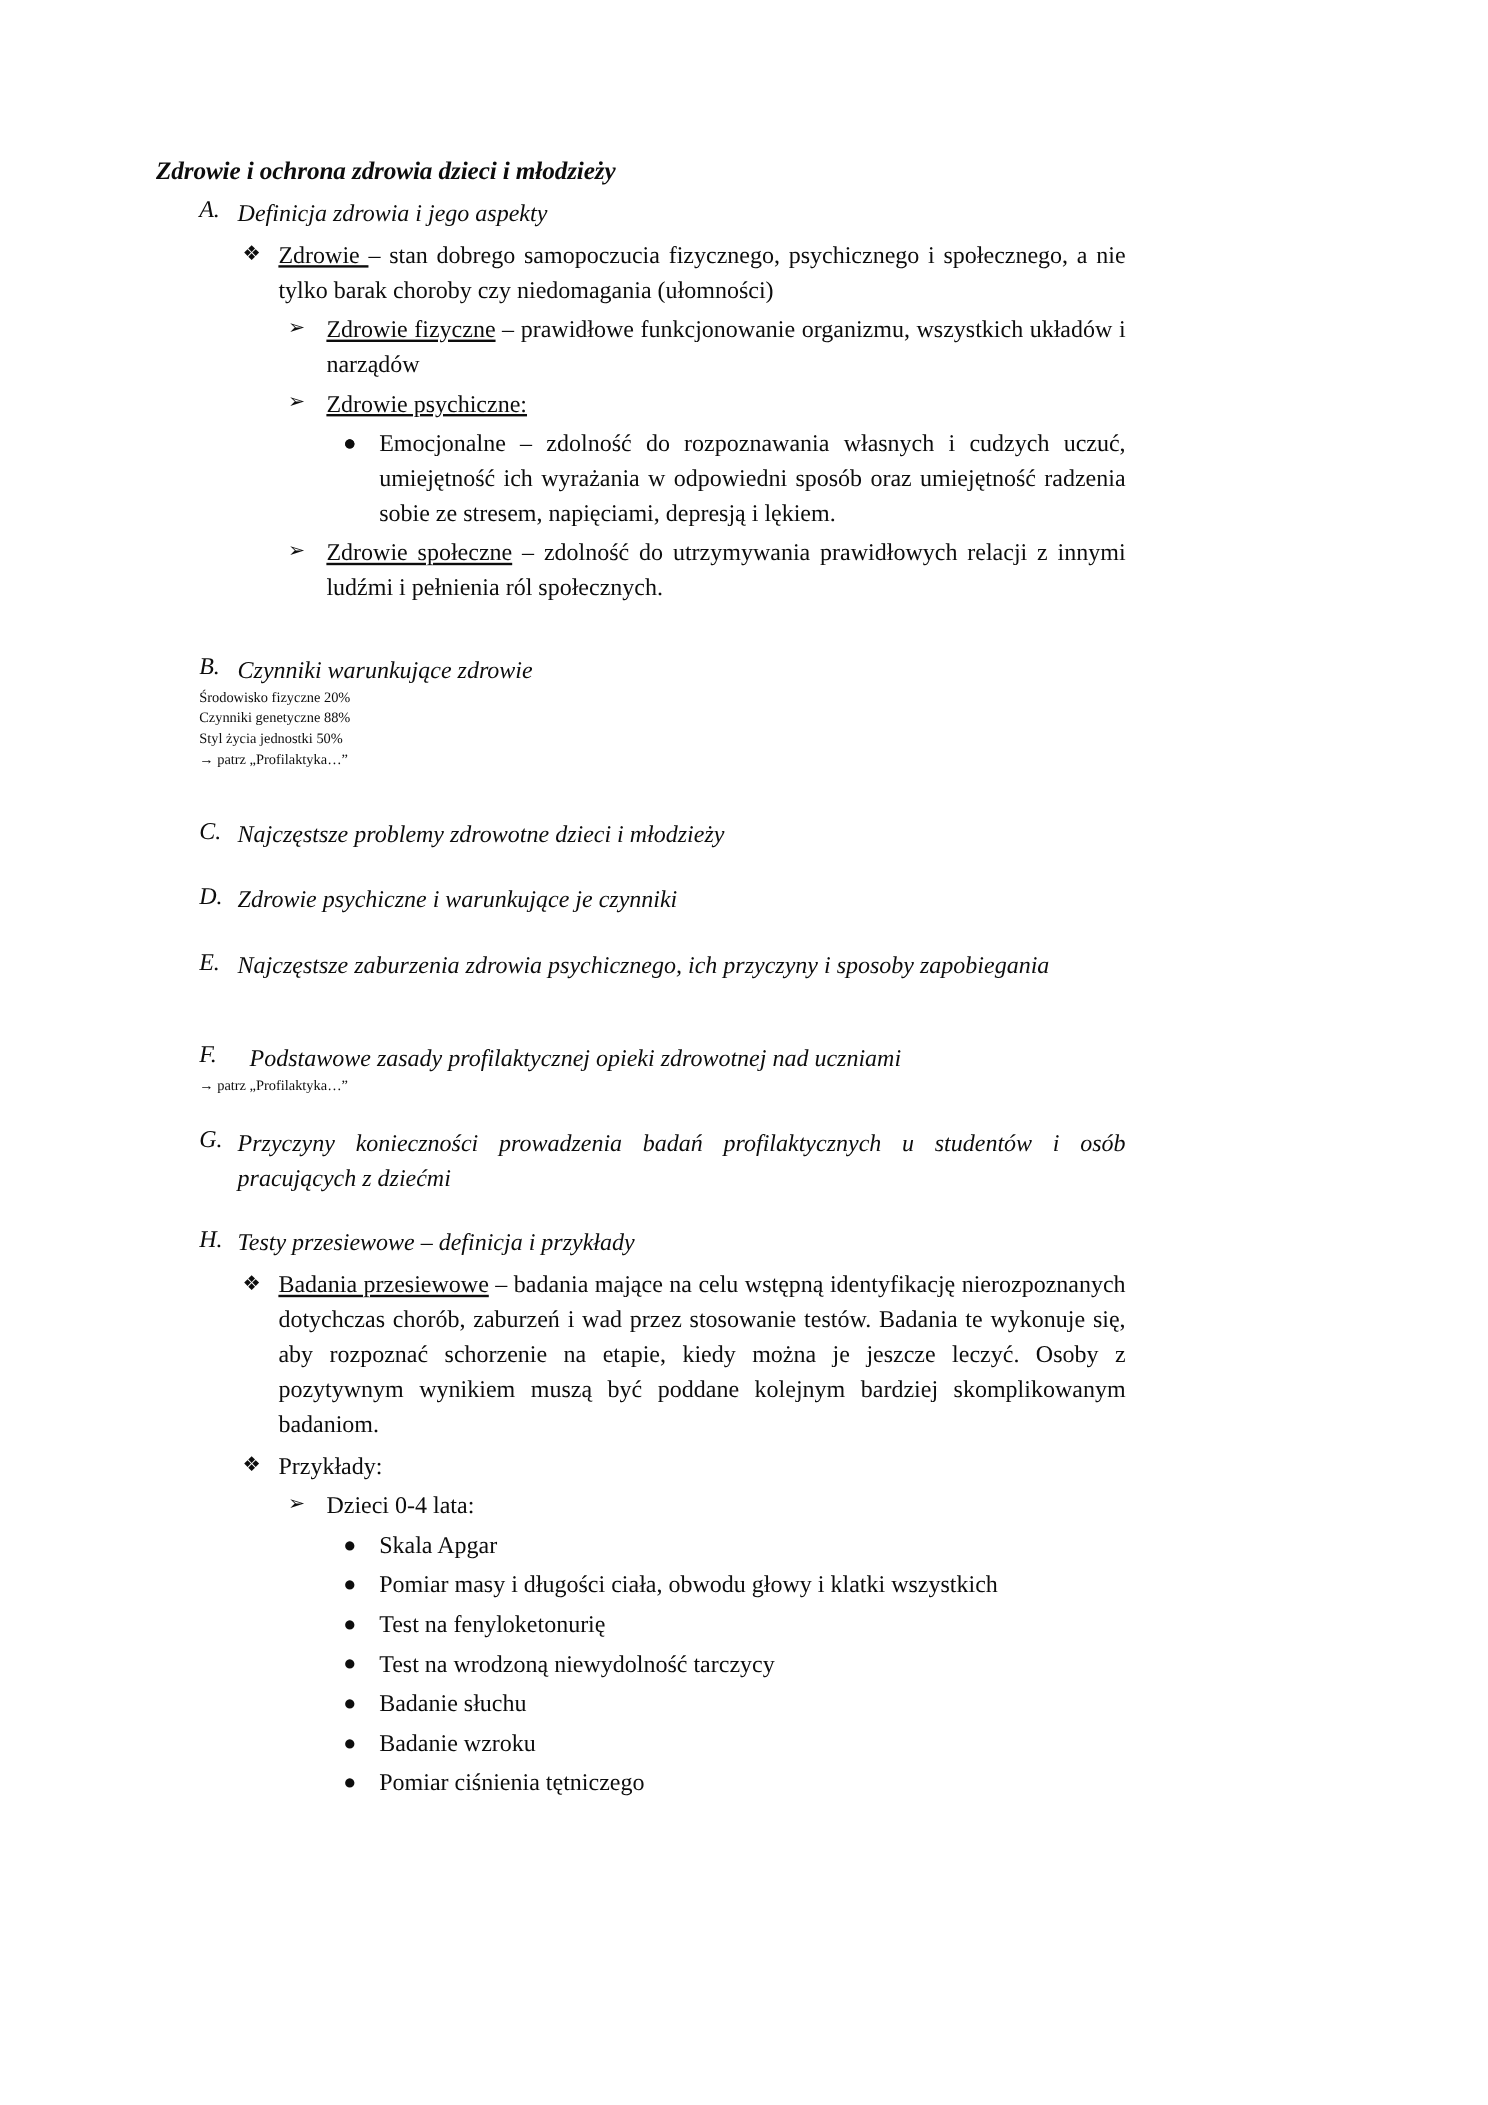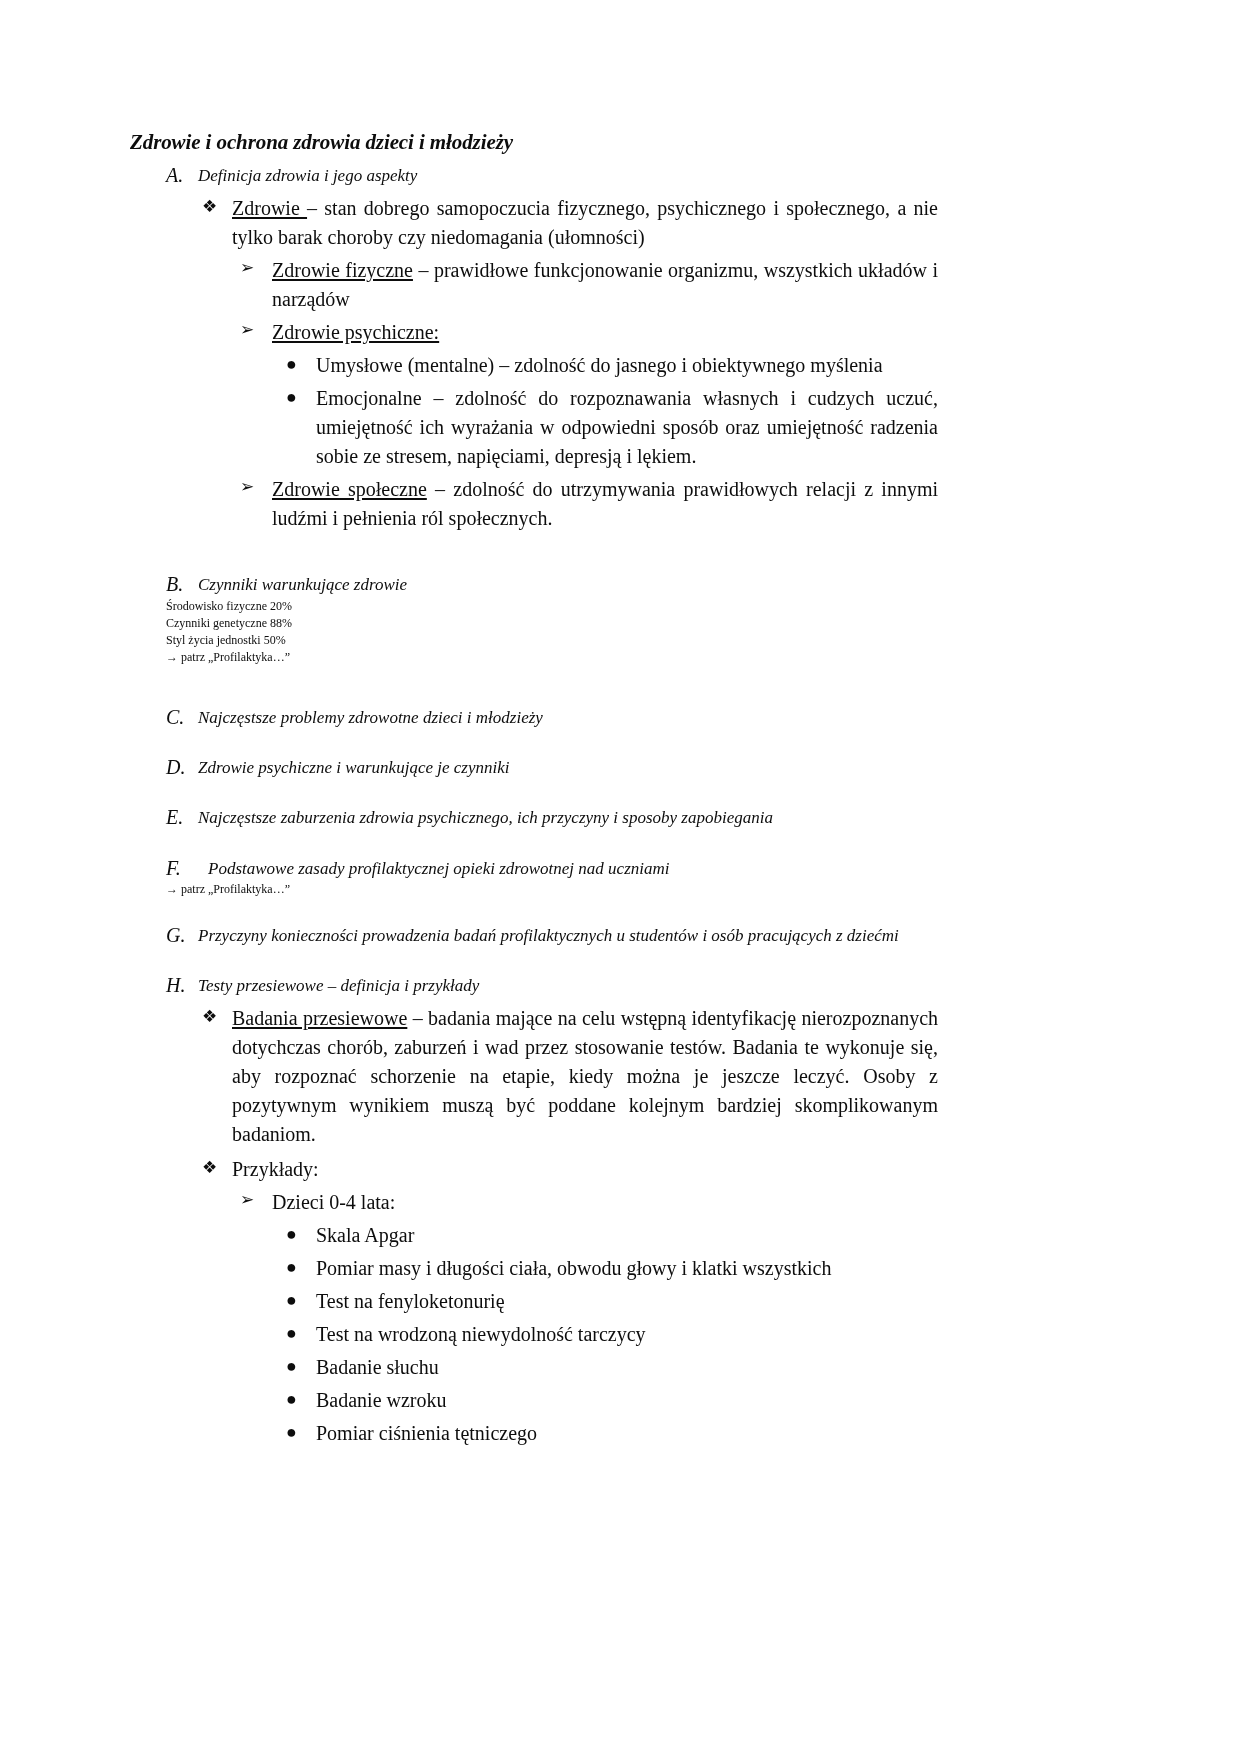--- a/index.html
+++ b/index.html
@@ -38,21 +38,21 @@
   }
   .sec > .sec-label {
     position: absolute;
     left: 36px;
     top: 0;
     font-style: italic;
     font-size: 20px;
   }
   .sec > .sec-title {
     font-style: italic;
-    font-size: 17px;
+    font-size: 20px;
     line-height: 1.42;
     text-align: justify;
   }
 
   
   .lvl1 {
     position: relative;
     padding-left: 102px;
     margin-top: 6px;
     font-size: 20px;
@@ -138,21 +138,20 @@
     <span class="u">Zdrowie fizyczne</span><span> – prawidłowe funkcjonowanie organizmu, wszystkich układów i narządów</span>
   </div>
 
   <div class="lvl2">
     <span class="mark">➢</span>
     <span class="u">Zdrowie psychiczne:</span>
   </div>
 
   <div class="lvl3">
     <span class="mark">●</span>
-    <span>Umysłowe (mentalne) – zdolność do jasnego i obiektywnego myślenia</span>
   </div>
 
   <div class="lvl3">
     <span class="mark">●</span>
     <span>Emocjonalne – zdolność do rozpoznawania własnych i cudzych uczuć, umiejętność ich wyrażania w odpowiedni sposób oraz umiejętność radzenia sobie ze stresem, napięciami, depresją i lękiem.</span>
   </div>
 
   <div class="lvl2">
     <span class="mark">➢</span>
     <span class="u">Zdrowie społeczne</span><span> – zdolność do utrzymywania prawidłowych relacji z innymi ludźmi i pełnienia ról społecznych.</span>
@@ -187,21 +186,21 @@
 
   <div class="sec">
     <span class="sec-label">E.</span>
     <div class="sec-title last-line-left">Najczęstsze zaburzenia zdrowia psychicznego, ich przyczyny i sposoby zapobiegania</div>
   </div>
 
   <div class="gap-md"></div>
 
   <div class="sec">
     <span class="sec-label">F.</span>
-    <div class="sec-title last-line-left" style="padding-left:10px;">Podstawowe zasady profilaktycznej opieki zdrowotnej nad uczniami</div>
+    <div class="sec-title last-line-left" style="padding-left:10px;margin-top:23px;">Podstawowe zasady profilaktycznej opieki zdrowotnej nad uczniami</div>
   </div>
   <div class="plain">→ patrz „Profilaktyka…”</div>
 
   <div class="gap-md"></div>
 
   <div class="sec">
     <span class="sec-label">G.</span>
     <div class="sec-title">Przyczyny konieczności prowadzenia badań profilaktycznych u studentów i osób pracujących z dziećmi</div>
   </div>
 

